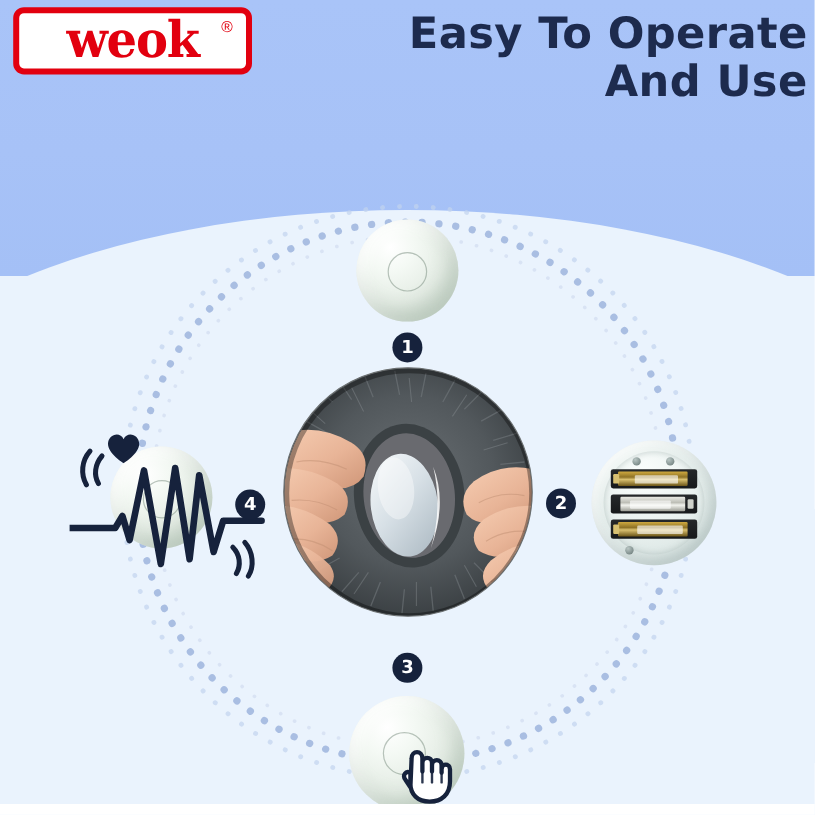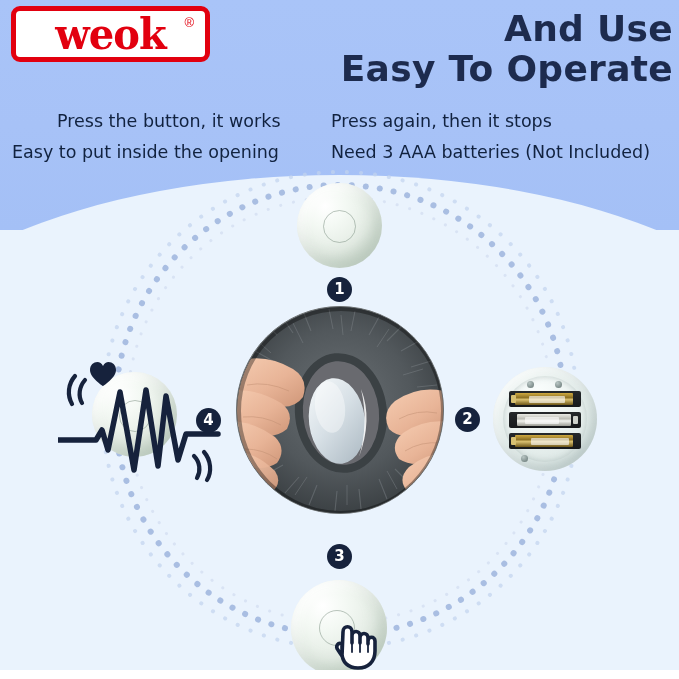--- a/index.html
+++ b/index.html
@@ -286,30 +286,24 @@
   <div class="header-band">
     <div class="header-curve"></div>
   </div>
 
   <div class="logo">
     <span class="logo-text">weok</span>
     <span class="logo-reg">®</span>
   </div>
 
   <div class="title">
+    <span class="ln">Easy To Operate</span>
     <span class="ln">And Use</span>
-    <span class="ln">Easy To Operate</span>
-  </div>
-
-  <div class="features">
-    <div class="feat feat-l1">Press the button, it works</div>
-    <div class="feat feat-l2">Easy to put inside the opening</div>
-    <div class="feat feat-r1">Press again, then it stops</div>
-    <div class="feat feat-r2">Need 3 AAA batteries (Not Included)</div>
-  </div>
+  </div>
+
 
   <svg class="dot-track" viewBox="0 0 679 679" xmlns="http://www.w3.org/2000/svg">
     <circle cx="340" cy="410" r="225" fill="none" stroke="#9db4dd" stroke-width="6" stroke-linecap="round" stroke-dasharray="0.1 14" opacity="0.85"></circle>
     <circle cx="340" cy="410" r="238" fill="none" stroke="#c2d3ee" stroke-width="4" stroke-linecap="round" stroke-dasharray="0.1 14" opacity="0.7"></circle>
     <circle cx="340" cy="410" r="213" fill="none" stroke="#cdd9ef" stroke-width="3" stroke-linecap="round" stroke-dasharray="0.1 13" opacity="0.6"></circle>
   </svg>
 
   <div class="ball ball1">
     <div class="ball-btn"></div>
   </div>

